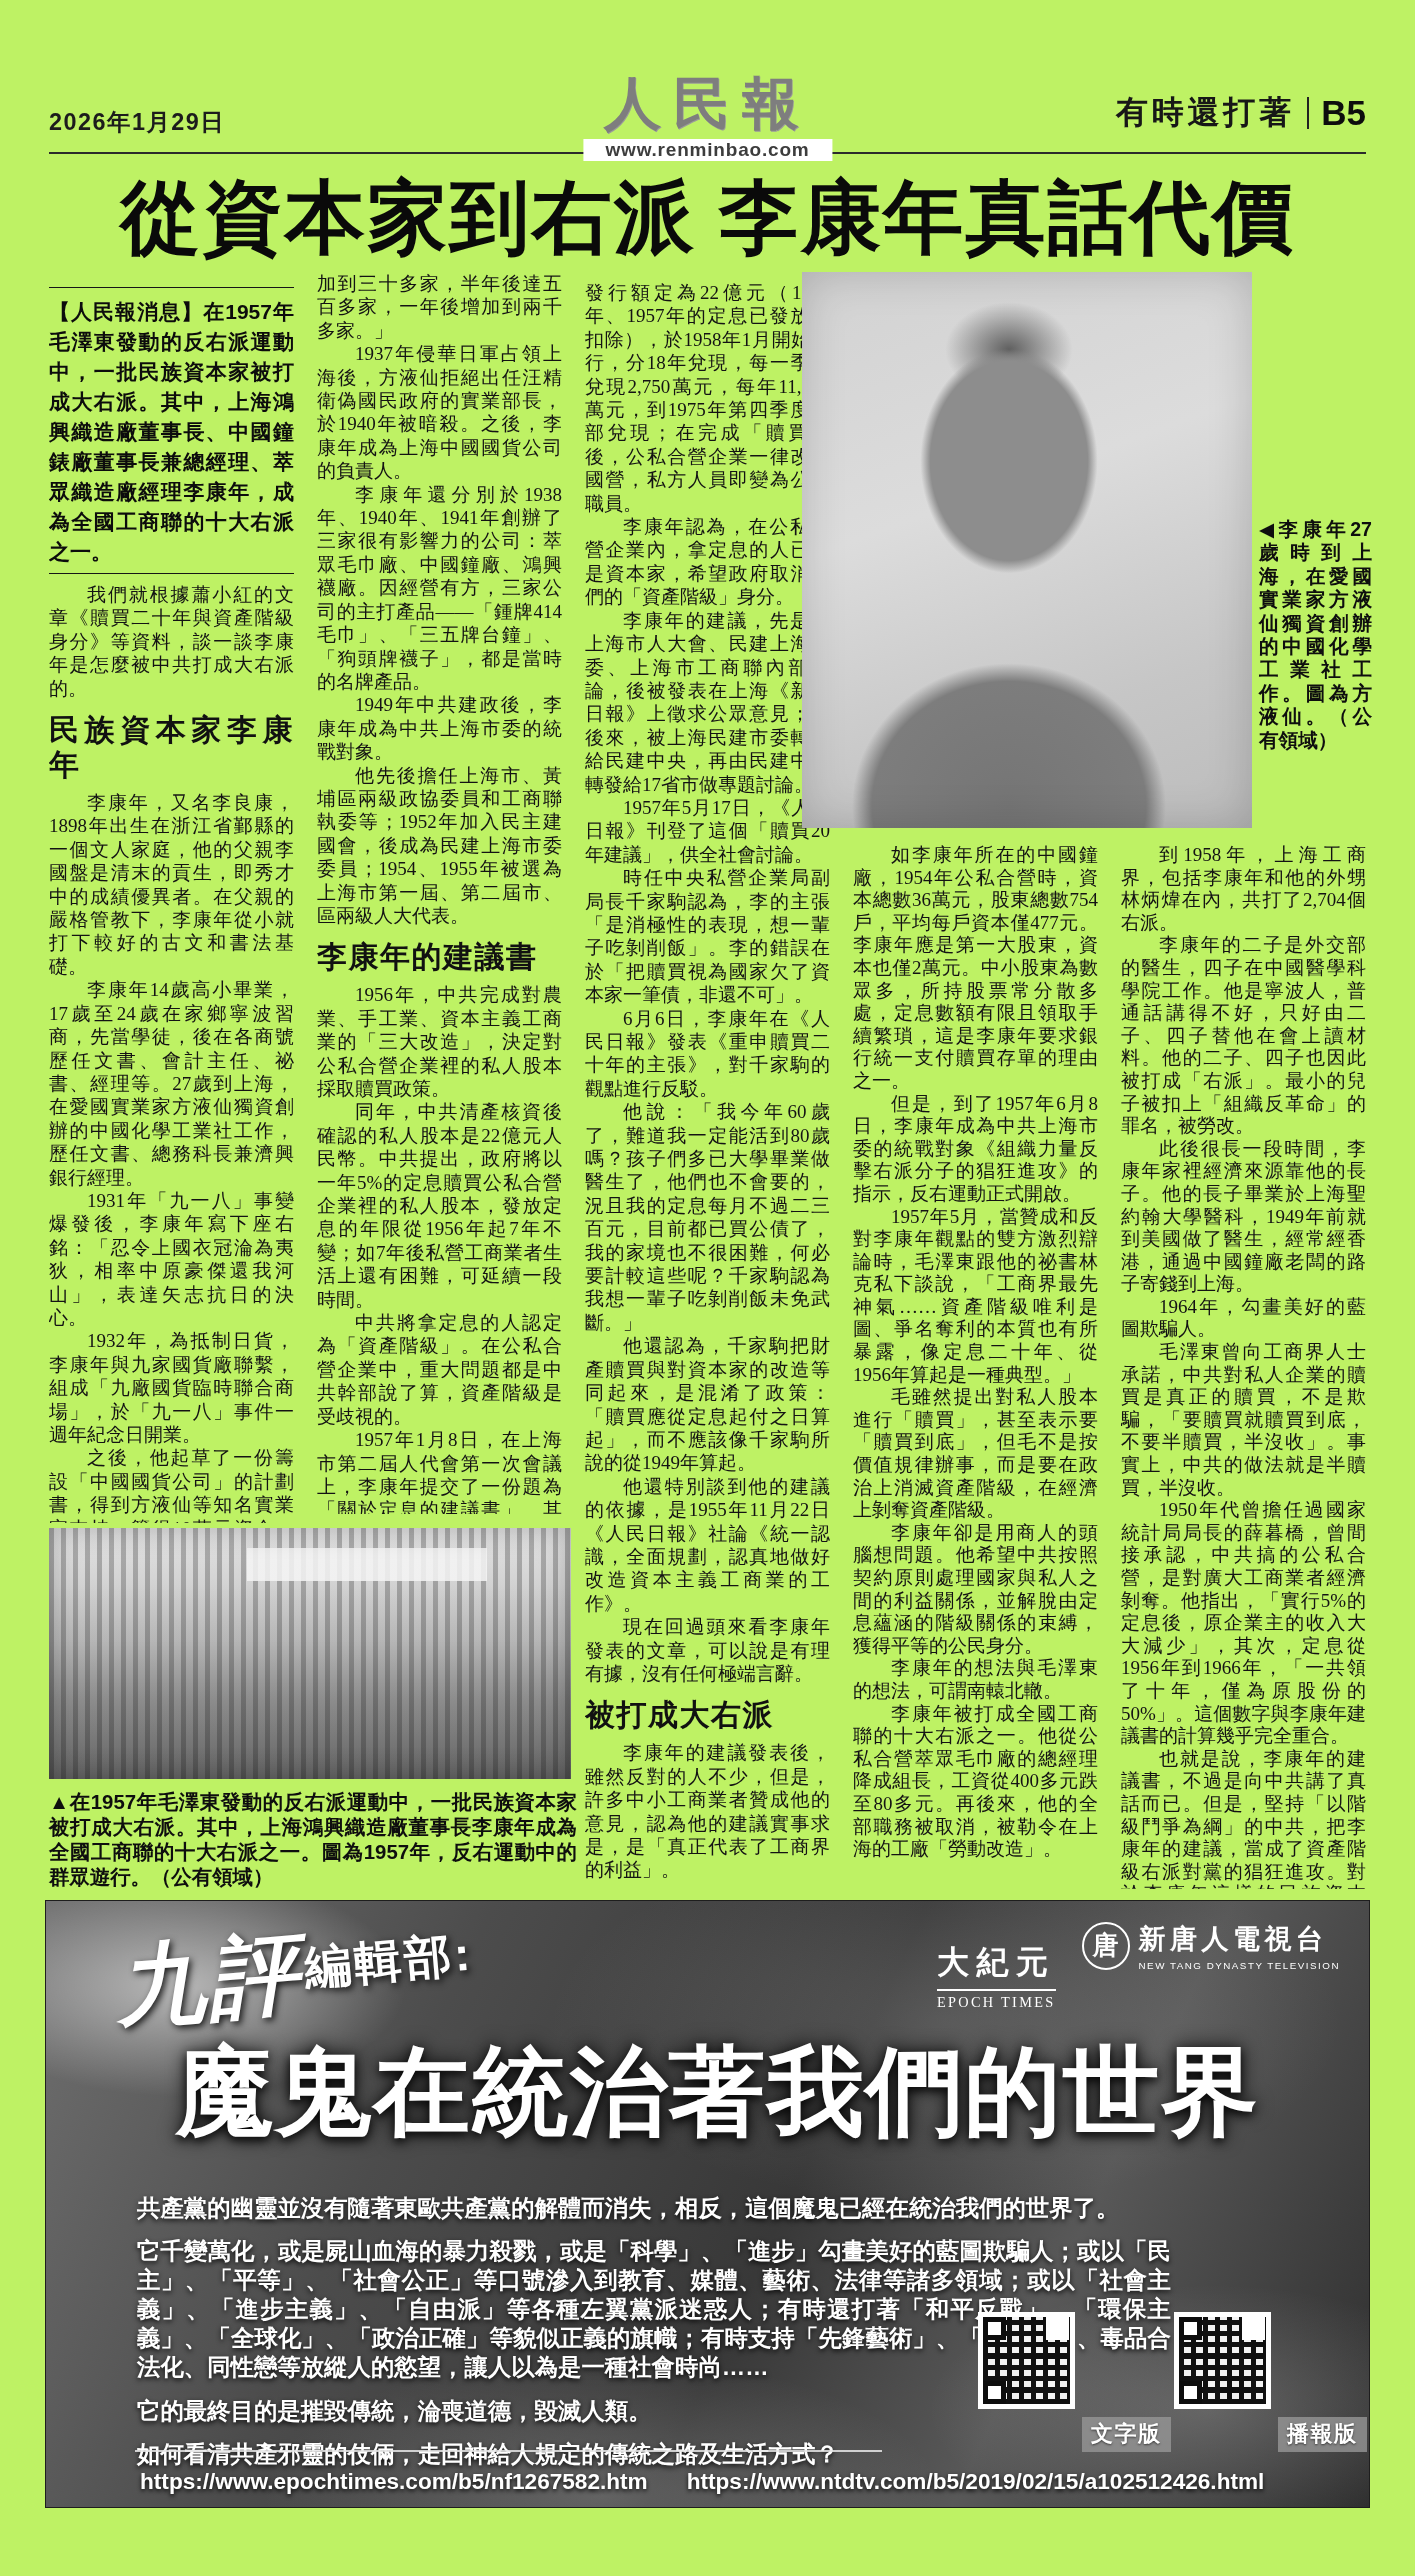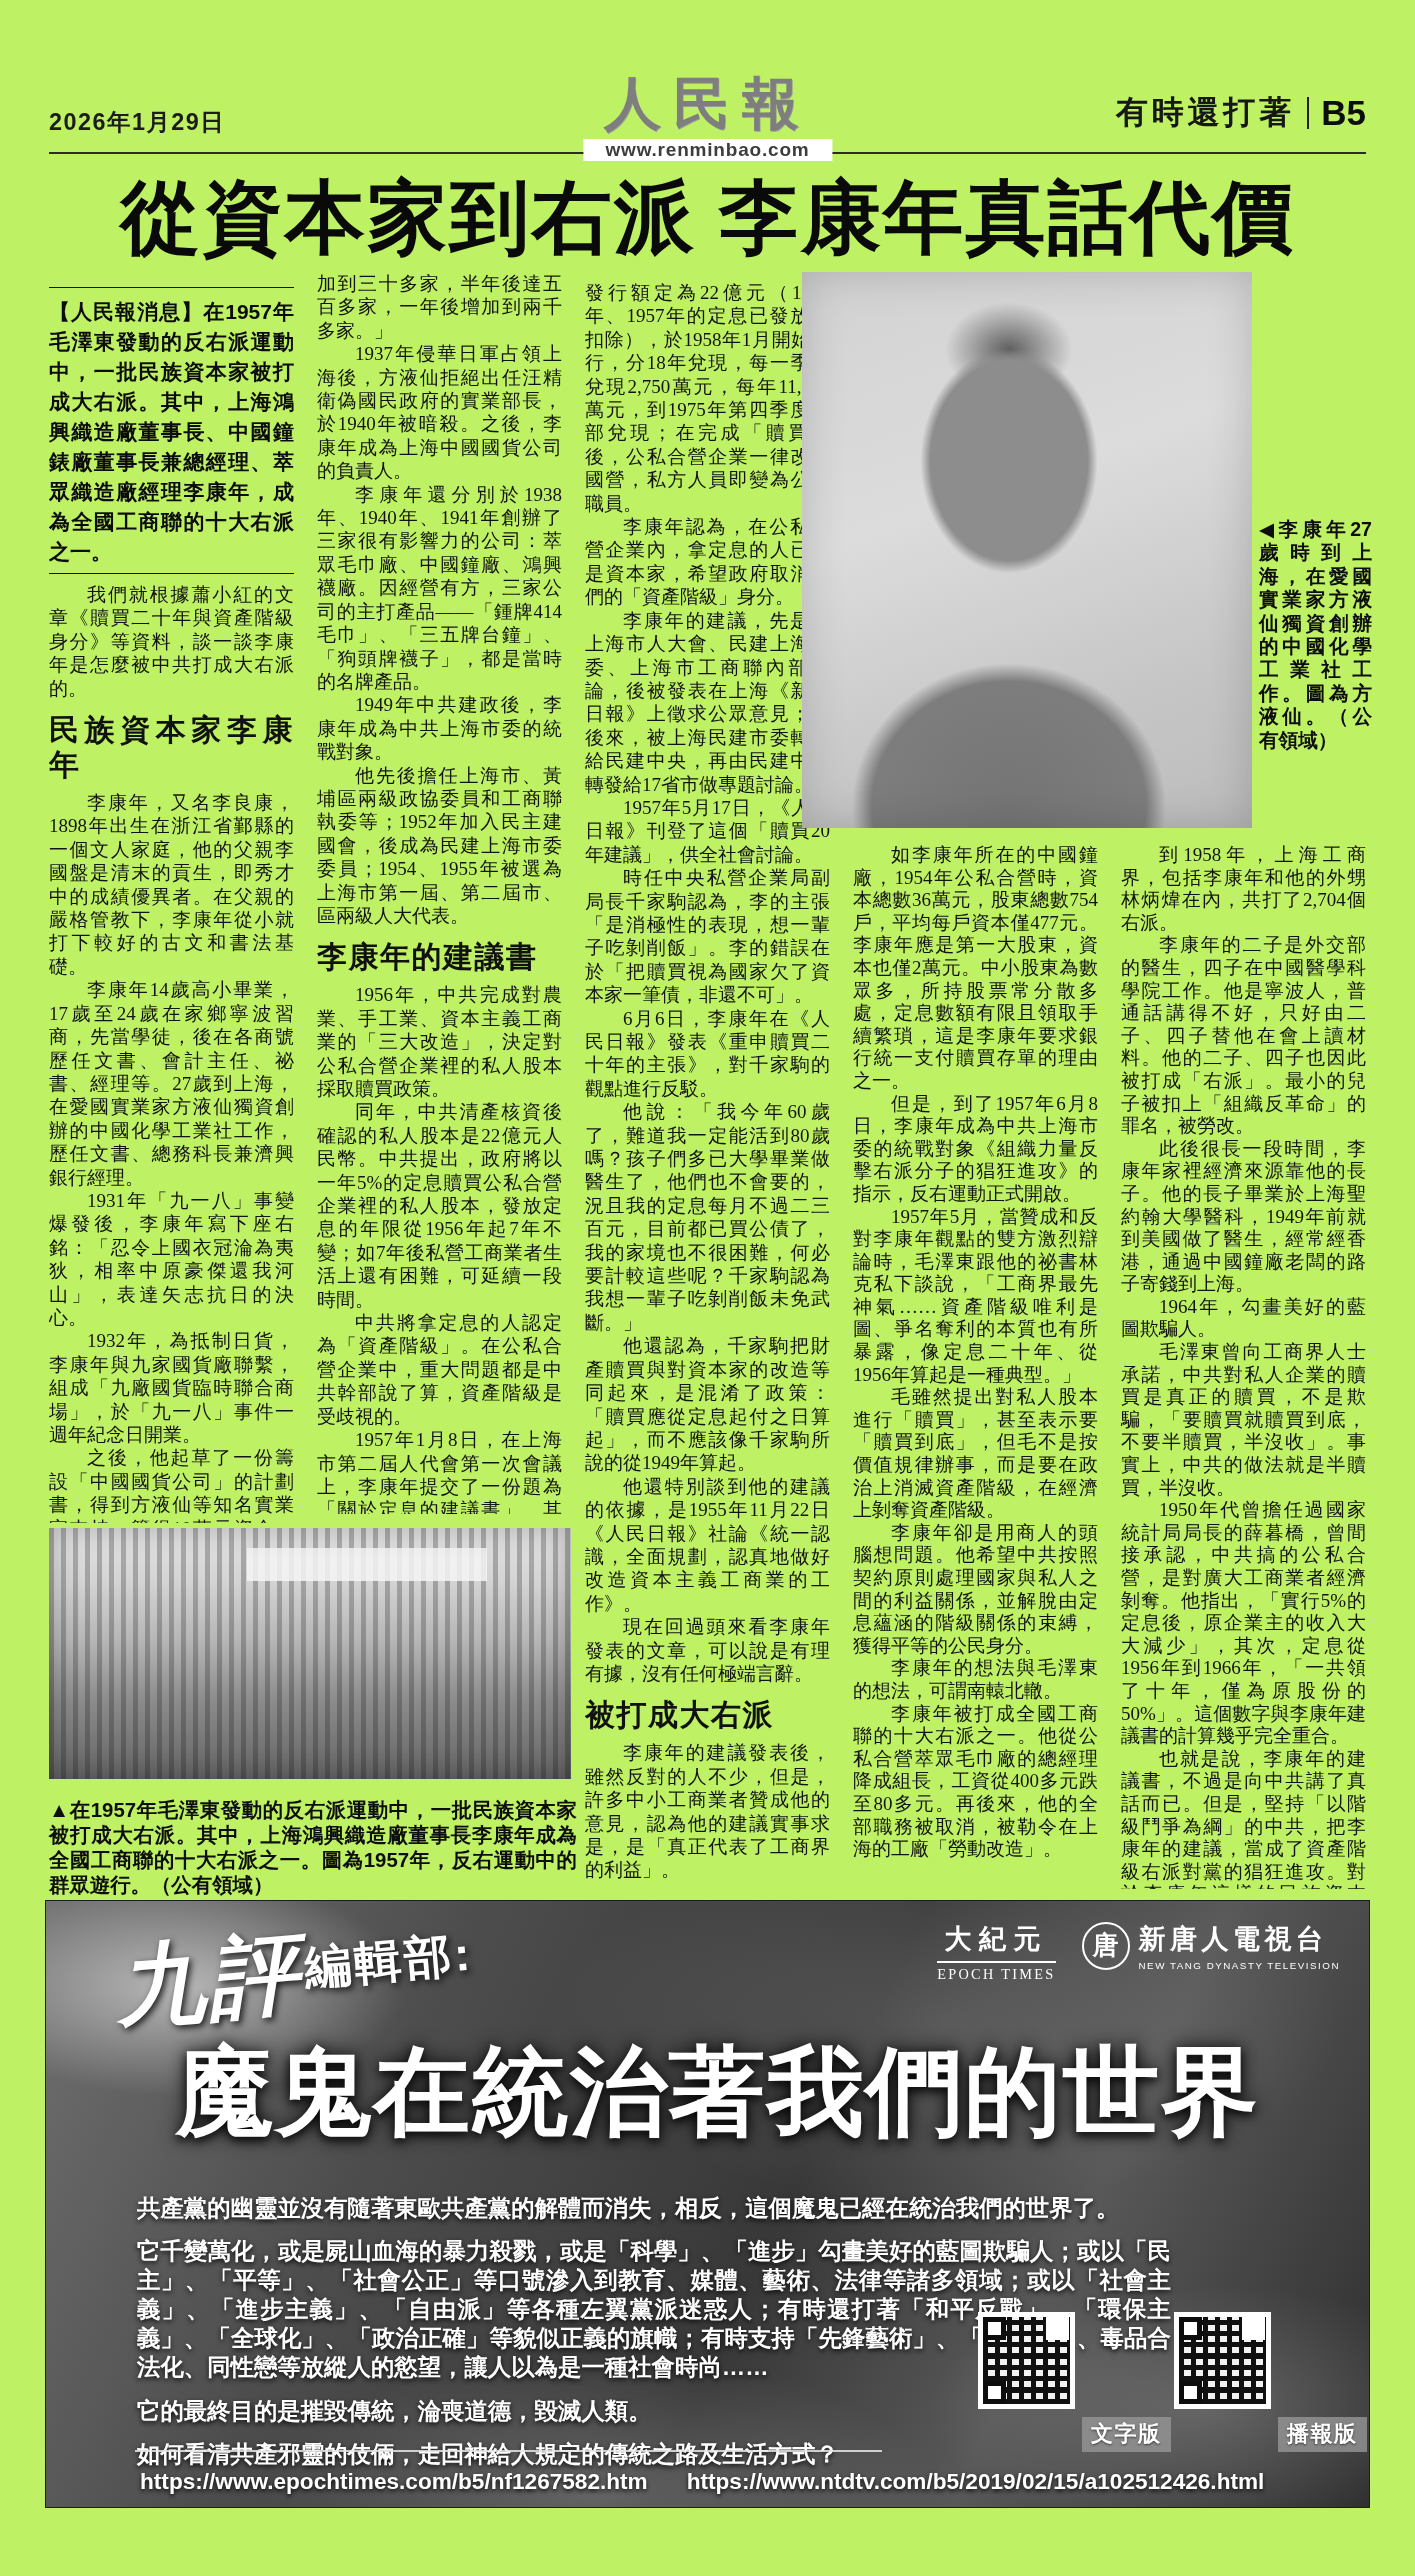--- a/index.html
+++ b/index.html
@@ -56,35 +56,35 @@
 
   
   .march{position:absolute;left:49px;top:1528px;width:522px;height:251px;
     background:
       linear-gradient(90deg, transparent 0 38%, rgba(245,245,245,.85) 38% 84%, transparent 84%) 0 19.6px/100% 33px no-repeat,
       repeating-linear-gradient(90deg, rgba(35,35,35,.30) 0 5.3px, rgba(120,120,120,.05) 5.3px 12px),
       linear-gradient(180deg,#e9e9e9 0%,#d8d8d8 22%,#b9b9b9 45%,#8e8e8e 68%,#636363 100%);
     box-shadow:inset 0 0 30px rgba(0,0,0,.25);}
   .march-cap{position:absolute;left:49px;top:1790px;width:528px;
     font-family:"Liberation Sans","DejaVu Sans",sans-serif;
-    font-size:20.4px;font-weight:700;line-height:25px;color:#0e0e0e;text-align:justify;margin-top:8px;}
+    font-size:20.4px;font-weight:700;line-height:25px;color:#0e0e0e;text-align:justify;}
 
   
   .ad{position:absolute;left:45px;top:1900px;width:1325px;height:608px;overflow:hidden;
     border:1.5px solid #1e1e1e;box-sizing:border-box;color:#fff;
     background:
       radial-gradient(325px 158px at 10% 14%, rgba(255,255,255,.55), transparent 70%),
       radial-gradient(392px 174px at 88% 84%, rgba(225,225,225,.22), transparent 72%),
       radial-gradient(483px 196px at 42% 98%, rgba(205,205,205,.28), transparent 70%),
       radial-gradient(528px 242px at 68% 20%, rgba(185,185,185,.22), transparent 75%),
       linear-gradient(115deg,#6f6f6f 0%,#4c4c4c 28%,#383838 55%,#585858 74%,#2d2d2d 100%);}
   .ad-logos{position:absolute;top:19.6px;right:29px;display:flex;align-items:flex-start;gap:26px;}
   .epoch{ text-align:center;}
-  .epoch .cn{font-size:27px;font-weight:800;letter-spacing:7.5px;
-    font-family:"Liberation Serif","DejaVu Serif",serif;}
+  .epoch .cn{font-size:32px;font-weight:800;letter-spacing:7.5px;
+    font-family:"Liberation Serif","DejaVu Serif",serif;margin-top:20px;}
   .epoch .bar{height:1.5px;background:#fff;margin:4.5px 0 3px 0;}
   .epoch .en{font-size:14.3px;letter-spacing:2.3px;font-family:"Liberation Serif","DejaVu Serif",serif;}
   .ntd{display:flex;align-items:center;gap:9px;}
   .tang-badge{width:44px;height:44px;border:2.3px solid #fff;border-radius:50%;
     display:flex;align-items:center;justify-content:center;font-size:26px;font-weight:800;
     font-family:"Liberation Serif","DejaVu Serif",serif;}
   .ntd-text .cn{font-size:27px;font-weight:700;letter-spacing:4.5px;
     font-family:"Liberation Serif","DejaVu Serif",serif;}
   .ntd-text .en{font-size:9.8px;letter-spacing:1.5px;margin-top:3px;
     font-family:"Liberation Sans","DejaVu Sans",sans-serif;}

